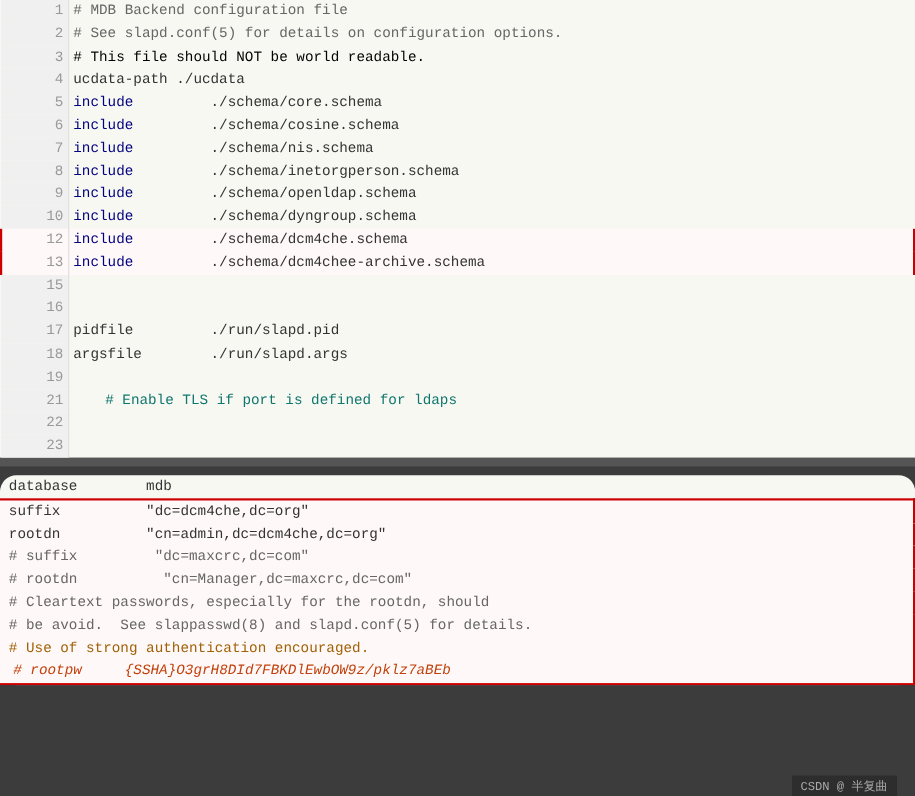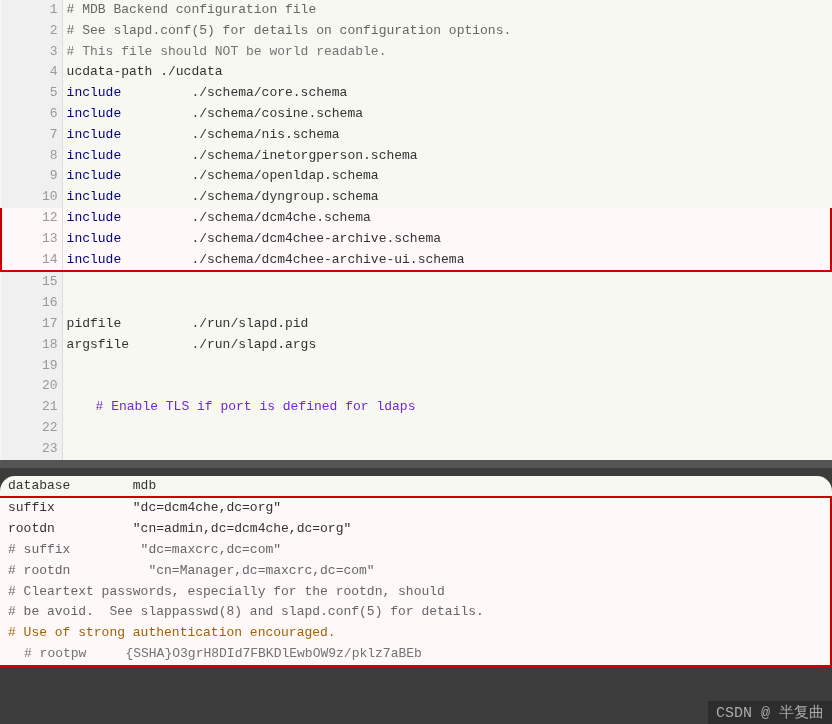--- a/index.html
+++ b/index.html
@@ -80,47 +80,47 @@
     }
 
     .separator {
       height: 8px;
       background: #555;
     }
 
     .bottom-bar {
       background: #2d2d2d;
       color: #aaa;
-      font-size: 15px;
+      font-size: 11px;
       padding: 2px 8px;
       text-align: right;
       position: fixed;
       bottom: 0;
-      right: 0;
+      right: 17px;
     }
   </style>
 </head>
 <body>
 
 <div>
 
   <div class="code-section code-section-top">
     <table class="code-table">
       <tbody id="top-tbody">
       <tr>
             <td class="line-num">1</td>
             <td class="code-content" style="color: rgb(102, 102, 102);"># MDB Backend configuration file</td>
           </tr>
           <tr>
             <td class="line-num">2</td>
             <td class="code-content" style="color: rgb(102, 102, 102);"># See slapd.conf(5) for details on configuration options.</td>
           </tr>
           <tr>
             <td class="line-num">3</td>
-            <td class="code-content" style="color: #737373;"># This file should NOT be world readable.</td>
+            <td class="code-content" style="color: #000000;"># This file should NOT be world readable.</td>
           </tr>
           <tr>
             <td class="line-num">4</td>
             <td class="code-content">ucdata-path ./ucdata</td>
           </tr>
           <tr>
             <td class="line-num">5</td>
             <td class="code-content"><span style="color: rgb(0, 0, 128);">include</span>         ./schema/core.schema</td>
           </tr>
           <tr>
@@ -144,24 +144,20 @@
             <td class="code-content"><span style="color: rgb(0, 0, 128);">include</span>         ./schema/dyngroup.schema</td>
           </tr>
           <tr class="highlight-mid">
             <td class="line-num">12</td>
             <td class="code-content"><span style="color: rgb(0, 0, 128);">include</span>         ./schema/dcm4che.schema</td>
           </tr>
           <tr class="highlight-mid">
             <td class="line-num">13</td>
             <td class="code-content"><span style="color: rgb(0, 0, 128);">include</span>         ./schema/dcm4chee-archive.schema</td>
           </tr>
-          <tr class="highlight-end">
-            <td class="line-num">14</td>
-            <td class="code-content"><span style="color: rgb(0, 0, 128);">include</span>         ./schema/dcm4chee-archive-ui.schema</td>
-          </tr>
           <tr>
             <td class="line-num">15</td>
             <td class="code-content"></td>
           </tr>
           <tr>
             <td class="line-num">16</td>
             <td class="code-content"></td>
           </tr>
           <tr>
             <td class="line-num">17</td>
@@ -169,26 +165,22 @@
           </tr>
           <tr>
             <td class="line-num">18</td>
             <td class="code-content">argsfile        ./run/slapd.args</td>
           </tr>
           <tr>
             <td class="line-num">19</td>
             <td class="code-content"></td>
           </tr>
           <tr>
-            <td class="line-num">20</td>
-            <td class="code-content"></td>
-          </tr>
-          <tr>
             <td class="line-num">21</td>
-            <td class="code-content" style="color: #6d28d9; padding-left: 33px;"># Enable TLS if port is defined for ldaps</td>
+            <td class="code-content" style="color: #0f766e; padding-left: 33px;"># Enable TLS if port is defined for ldaps</td>
           </tr>
           <tr>
             <td class="line-num">22</td>
             <td class="code-content"></td>
           </tr>
           <tr>
             <td class="line-num">23</td>
             <td class="code-content"></td>
           </tr>
         </tbody>
@@ -218,20 +210,20 @@
           <tr class="highlight-mid">
             <td class="code-content" style="padding-left: 8px; color: rgb(102, 102, 102);"># Cleartext passwords, especially for the rootdn, should</td>
           </tr>
           <tr class="highlight-mid">
             <td class="code-content" style="padding-left: 8px; color: rgb(102, 102, 102);"># be avoid.  See slappasswd(8) and slapd.conf(5) for details.</td>
           </tr>
           <tr class="highlight-mid">
             <td class="code-content" style="padding-left: 8px; color: #a16207;"># Use of strong authentication encouraged.</td>
           </tr>
           <tr class="highlight-end">
-            <td class="code-content" style="padding-left: 24px; color: #737373;"># rootpw     {SSHA}O3grH8DId7FBKDlEwbOW9z/pklz7aBEb</td>
+            <td class="code-content" style="padding-left: 12px; color: #c2410c; font-style: italic;"># rootpw     {SSHA}O3grH8DId7FBKDlEwbOW9z/pklz7aBEb</td>
           </tr>
         </tbody>
     </table>
   </div>
 </div>
 
 <div class="bottom-bar">CSDN @ 半复曲</div>
 
 </body></html>

